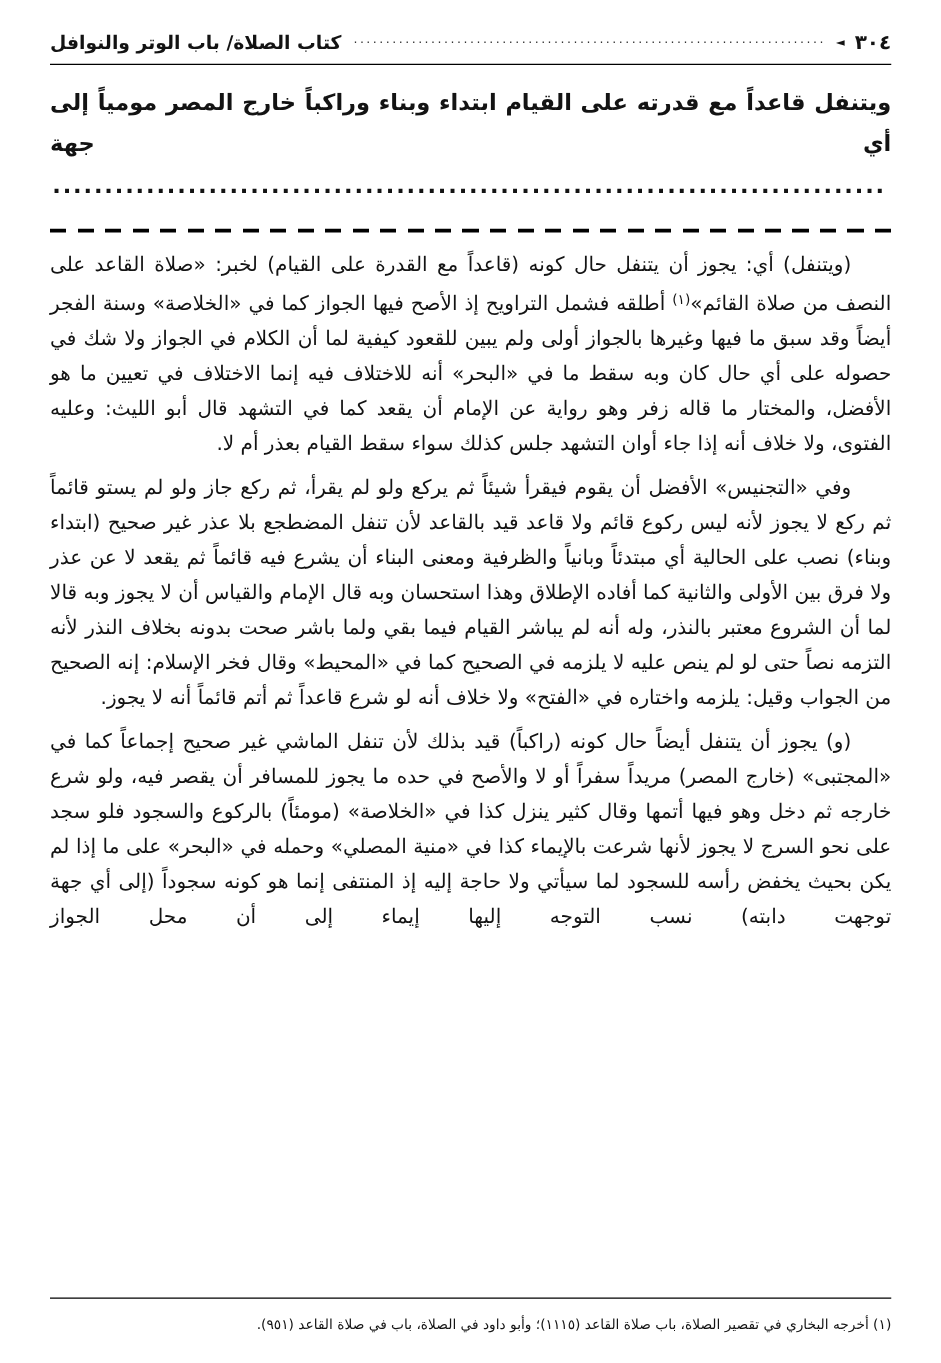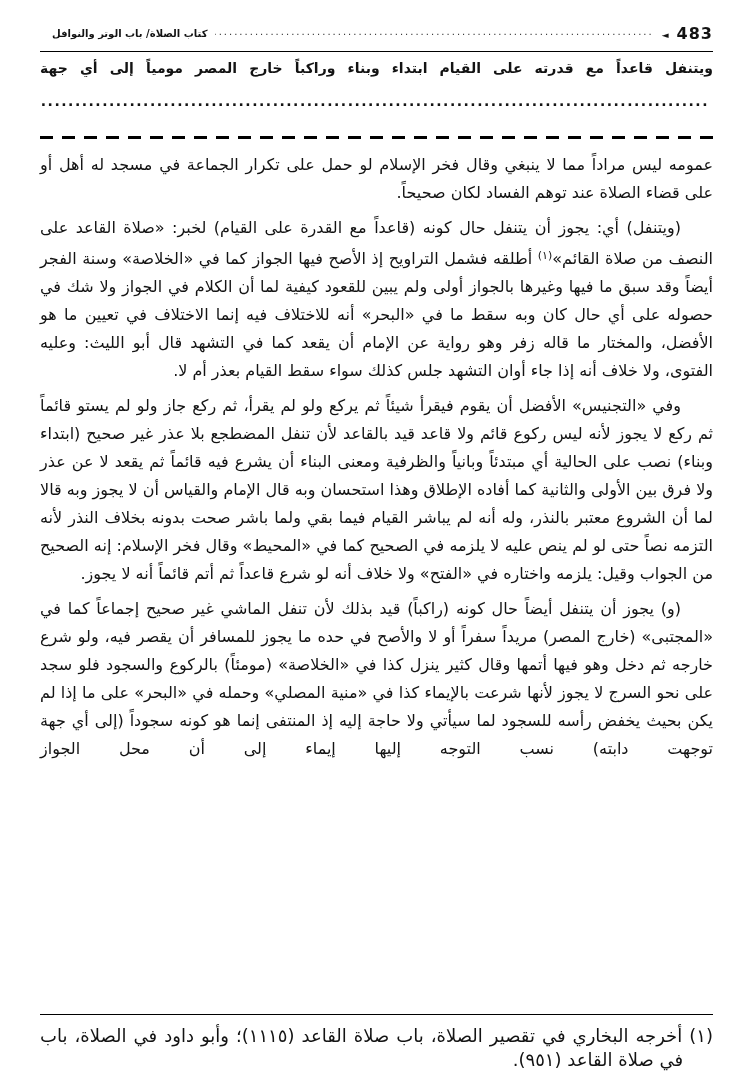--- a/index.html
+++ b/index.html
@@ -31,27 +31,28 @@
   .leader {
     flex: 1;
     overflow: hidden;
     white-space: nowrap;
     font-weight: normal;
     font-size: 10px;
     letter-spacing: 2px;
     color: #333;
     transform: translateY(-2px);
   }
-  .header-title { font-size: 10px; white-space: nowrap; margin-left: 12px; }
+  .header-title { font-size: 15px; white-space: nowrap; }
   .header-rule { border-top: 1.6px solid #000; margin-top: 7px; }
 
   
   .matn {
+    margin-top: 14px;
     font-weight: bold;
-    font-size: 14px;
+    font-size: 18px;
     line-height: 33px;
     text-align: justify;
   }
   .matn-line1 { text-align: justify; text-align-last: justify; }
   .matn-line2 { display: flex; align-items: baseline; }
   .matn-line2 > span:first-child { white-space: nowrap; }
   .dots-fill {
     flex: 1;
     overflow: hidden;
     white-space: nowrap;
@@ -75,51 +76,50 @@
   .para.indent { text-indent: 32px; }
   .para:last-child { text-align-last: justify; }
   .bold { font-weight: normal; }
   .sup { font-size: 11px; vertical-align: 5px; }
 
   
   .footnote { margin-top: auto; }
   .footnote-rule { border-top: 1.2px solid #000; margin-bottom: 9px; }
   .footnote-text {
     margin: 0;
-    font-size: 18px;
+    font-size: 11px;
     line-height: 24px;
     text-align: justify;
     padding-right: 30px;
     text-indent: -30px;
   }
 </style>
 </head>
 <body>
 
 <div class="page">
 
   <div class="header">
-    <span class="page-num">483</span>
+    <span class="page-num">٣٠٤</span>
     <span class="ornament">◄</span>
     <span class="leader">......................................................................................................................................................</span>
     <span class="header-title">كتاب الصلاة/ باب الوتر والنوافل</span>
   </div>
   <div class="header-rule"></div>
 
   <div class="matn">
     <div class="matn-line1">ويتنفل قاعداً مع قدرته على القيام ابتداء وبناء وراكباً خارج المصر مومياً إلى أي جهة</div>
     <div class="matn-line2">
       <span class="dots-fill">........................................................................................................................................................................</span>
     </div>
   </div>
 
   <div class="dashed-sep"></div>
 
   <div class="body-text">
-      <p class="para"><span>عمومه ليس مراداً مما لا ينبغي وقال فخر الإسلام لو حمل على تكرار الجماعة في مسجد له أهل أو على قضاء الصلاة عند توهم الفساد لكان صحيحاً.</span></p>
       <p class="para indent"><span class="bold">(ويتنفل)</span><span> أي: يجوز أن يتنفل حال كونه </span><span class="bold">(قاعداً مع القدرة على القيام)</span><span> لخبر: «صلاة القاعد على النصف من صلاة القائم»</span><span class="sup">(١)</span><span> أطلقه فشمل التراويح إذ الأصح فيها الجواز كما في «الخلاصة» وسنة الفجر أيضاً وقد سبق ما فيها وغيرها بالجواز أولى ولم يبين للقعود كيفية لما أن الكلام في الجواز ولا شك في حصوله على أي حال كان وبه سقط ما في «البحر» أنه للاختلاف فيه إنما الاختلاف في تعيين ما هو الأفضل، والمختار ما قاله زفر وهو رواية عن الإمام أن يقعد كما في التشهد قال أبو الليث: وعليه الفتوى، ولا خلاف أنه إذا جاء أوان التشهد جلس كذلك سواء سقط القيام بعذر أم لا.</span></p>
       <p class="para indent"><span>وفي «التجنيس» الأفضل أن يقوم فيقرأ شيئاً ثم يركع ولو لم يقرأ، ثم ركع جاز ولو لم يستو قائماً ثم ركع لا يجوز لأنه ليس ركوع قائم ولا قاعد قيد بالقاعد لأن تنفل المضطجع بلا عذر غير صحيح </span><span class="bold">(ابتداء وبناء)</span><span> نصب على الحالية أي مبتدئاً وبانياً والظرفية ومعنى البناء أن يشرع فيه قائماً ثم يقعد لا عن عذر ولا فرق بين الأولى والثانية كما أفاده الإطلاق وهذا استحسان وبه قال الإمام والقياس أن لا يجوز وبه قالا لما أن الشروع معتبر بالنذر، وله أنه لم يباشر القيام فيما بقي ولما باشر صحت بدونه بخلاف النذر لأنه التزمه نصاً حتى لو لم ينص عليه لا يلزمه في الصحيح كما في «المحيط» وقال فخر الإسلام: إنه الصحيح من الجواب وقيل: يلزمه واختاره في «الفتح» ولا خلاف أنه لو شرع قاعداً ثم أتم قائماً أنه لا يجوز.</span></p>
       <p class="para indent"><span class="bold">(و)</span><span> يجوز أن يتنفل أيضاً حال كونه </span><span class="bold">(راكباً)</span><span> قيد بذلك لأن تنفل الماشي غير صحيح إجماعاً كما في «المجتبى» </span><span class="bold">(خارج المصر)</span><span> مريداً سفراً أو لا والأصح في حده ما يجوز للمسافر أن يقصر فيه، ولو شرع خارجه ثم دخل وهو فيها أتمها وقال كثير ينزل كذا في «الخلاصة» </span><span class="bold">(مومئاً)</span><span> بالركوع والسجود فلو سجد على نحو السرج لا يجوز لأنها شرعت بالإيماء كذا في «منية المصلي» وحمله في «البحر» على ما إذا لم يكن بحيث يخفض رأسه للسجود لما سيأتي ولا حاجة إليه إذ المنتفى إنما هو كونه سجوداً </span><span class="bold">(إلى أي جهة توجهت دابته)</span><span> نسب التوجه إليها إيماء إلى أن محل الجواز</span></p>
     </div>
 
   <div class="footnote">
     <div class="footnote-rule"></div>
     <p class="footnote-text">(١) أخرجه البخاري في تقصير الصلاة، باب صلاة القاعد (١١١٥)؛ وأبو داود في الصلاة، باب في صلاة القاعد (٩٥١).</p>
   </div>
 

